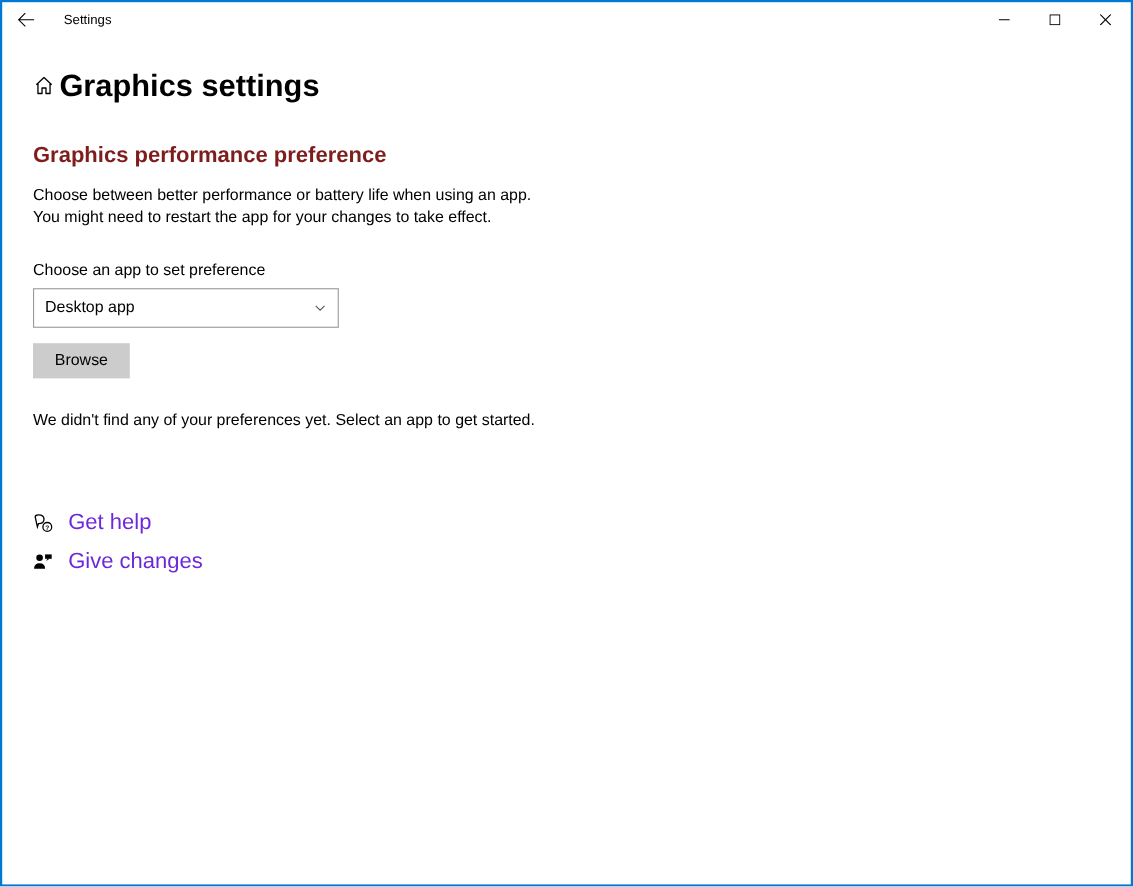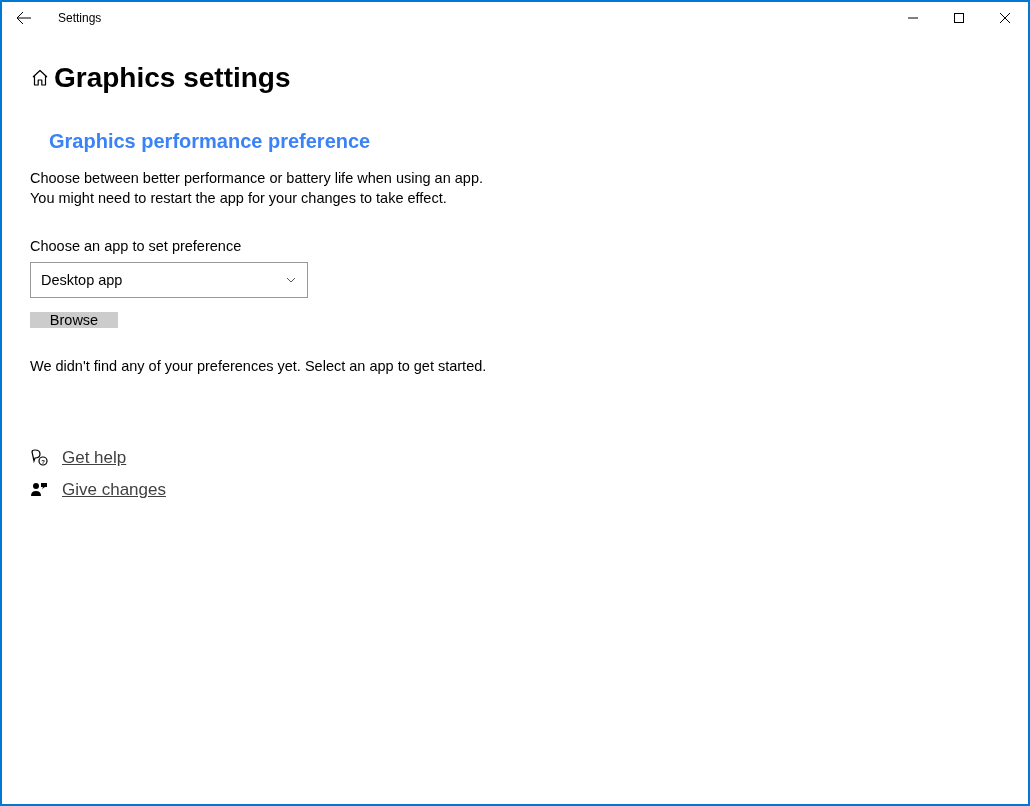--- a/index.html
+++ b/index.html
@@ -76,23 +76,22 @@
       justify-content: center;
     }
     .page-title {
       font-size: 28px;
       font-weight: 600;
       color: #000;
     }
     .section-title {
       font-size: 20px;
       font-weight: 600;
-      color: #3b82f6;
+      color: #7f1d1d;
       margin-bottom: 16px;
-      margin-left: 19px;
     }
     .description {
       font-size: 14.5px;
       color: #000;
       line-height: 1.35;
       margin-bottom: 30px;
       max-width: 600px;
     }
     .field-label {
       font-size: 14.5px;
@@ -114,21 +113,21 @@
     }
     .chevron {
       width: 12px;
       height: 12px;
       display: flex;
       align-items: center;
       justify-content: center;
     }
     .browse-btn {
       width: 88px;
-      height: 16px;
+      height: 32px;
       background: #cccccc;
       border: none;
       font-size: 14.5px;
       color: #000;
       cursor: pointer;
       margin-bottom: 30px;
       display: flex;
       align-items: center;
       justify-content: center;
     }
@@ -144,24 +143,23 @@
       margin-bottom: 12px;
     }
     .link-icon {
       width: 18px;
       height: 18px;
       display: flex;
       align-items: center;
       justify-content: center;
     }
     .link-text {
-      font-size: 17px;
-      color: #404040;
-      cursor: pointer;
-      text-decoration: underline;
+      font-size: 20px;
+      color: #6d28d9;
+      cursor: pointer;
     }
   </style>
 </head>
 <body>
 
 <div class="window">
 
   <div class="titlebar">
     <div class="titlebar-left">
       <div class="back-arrow">

